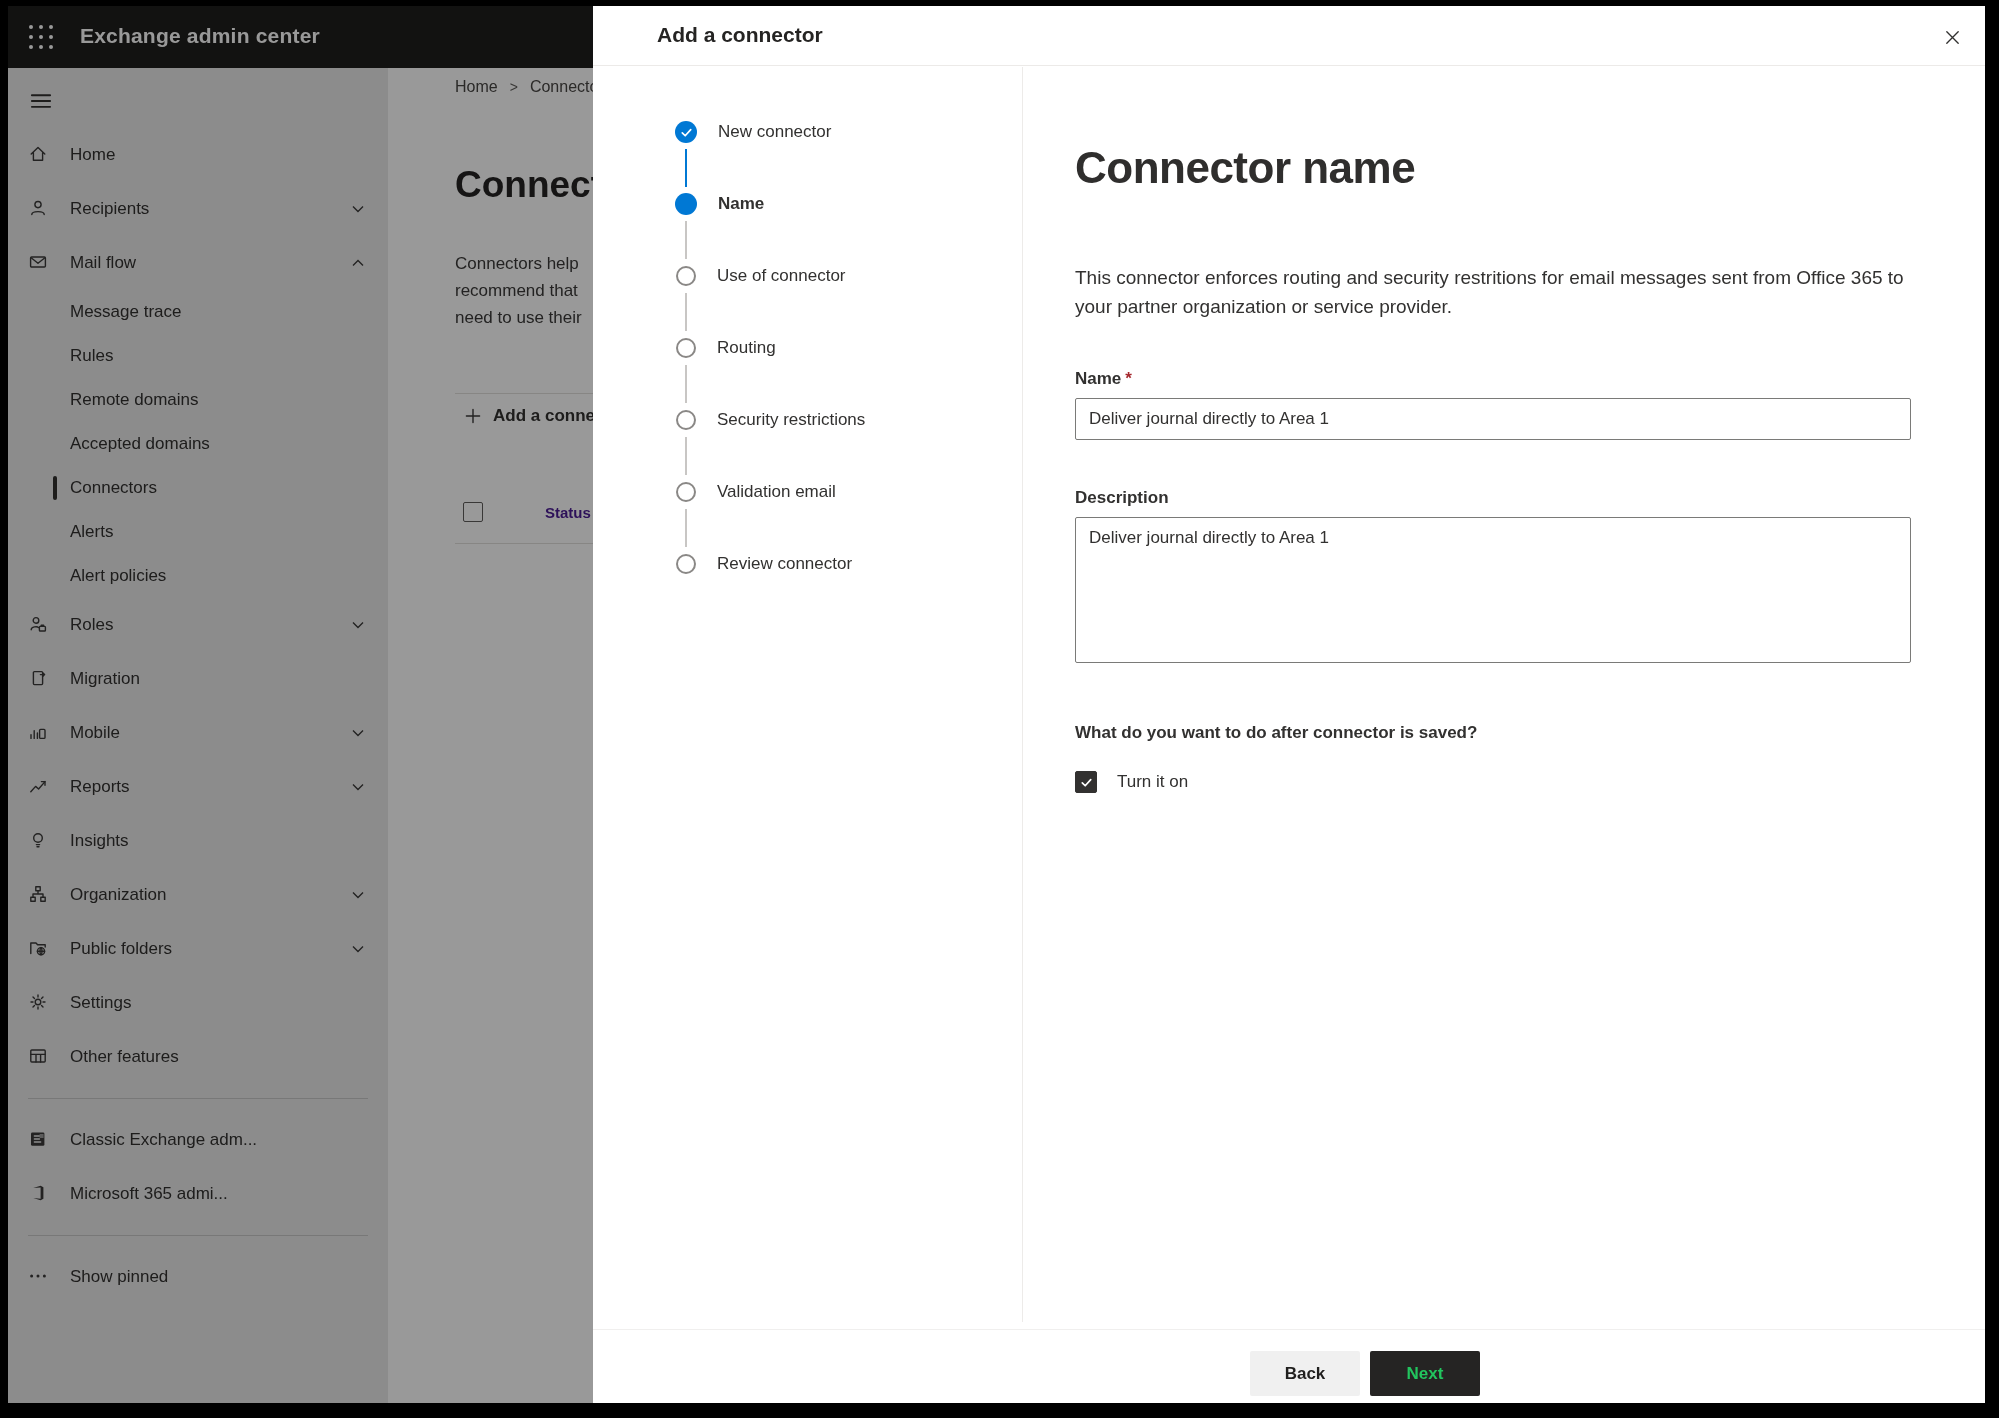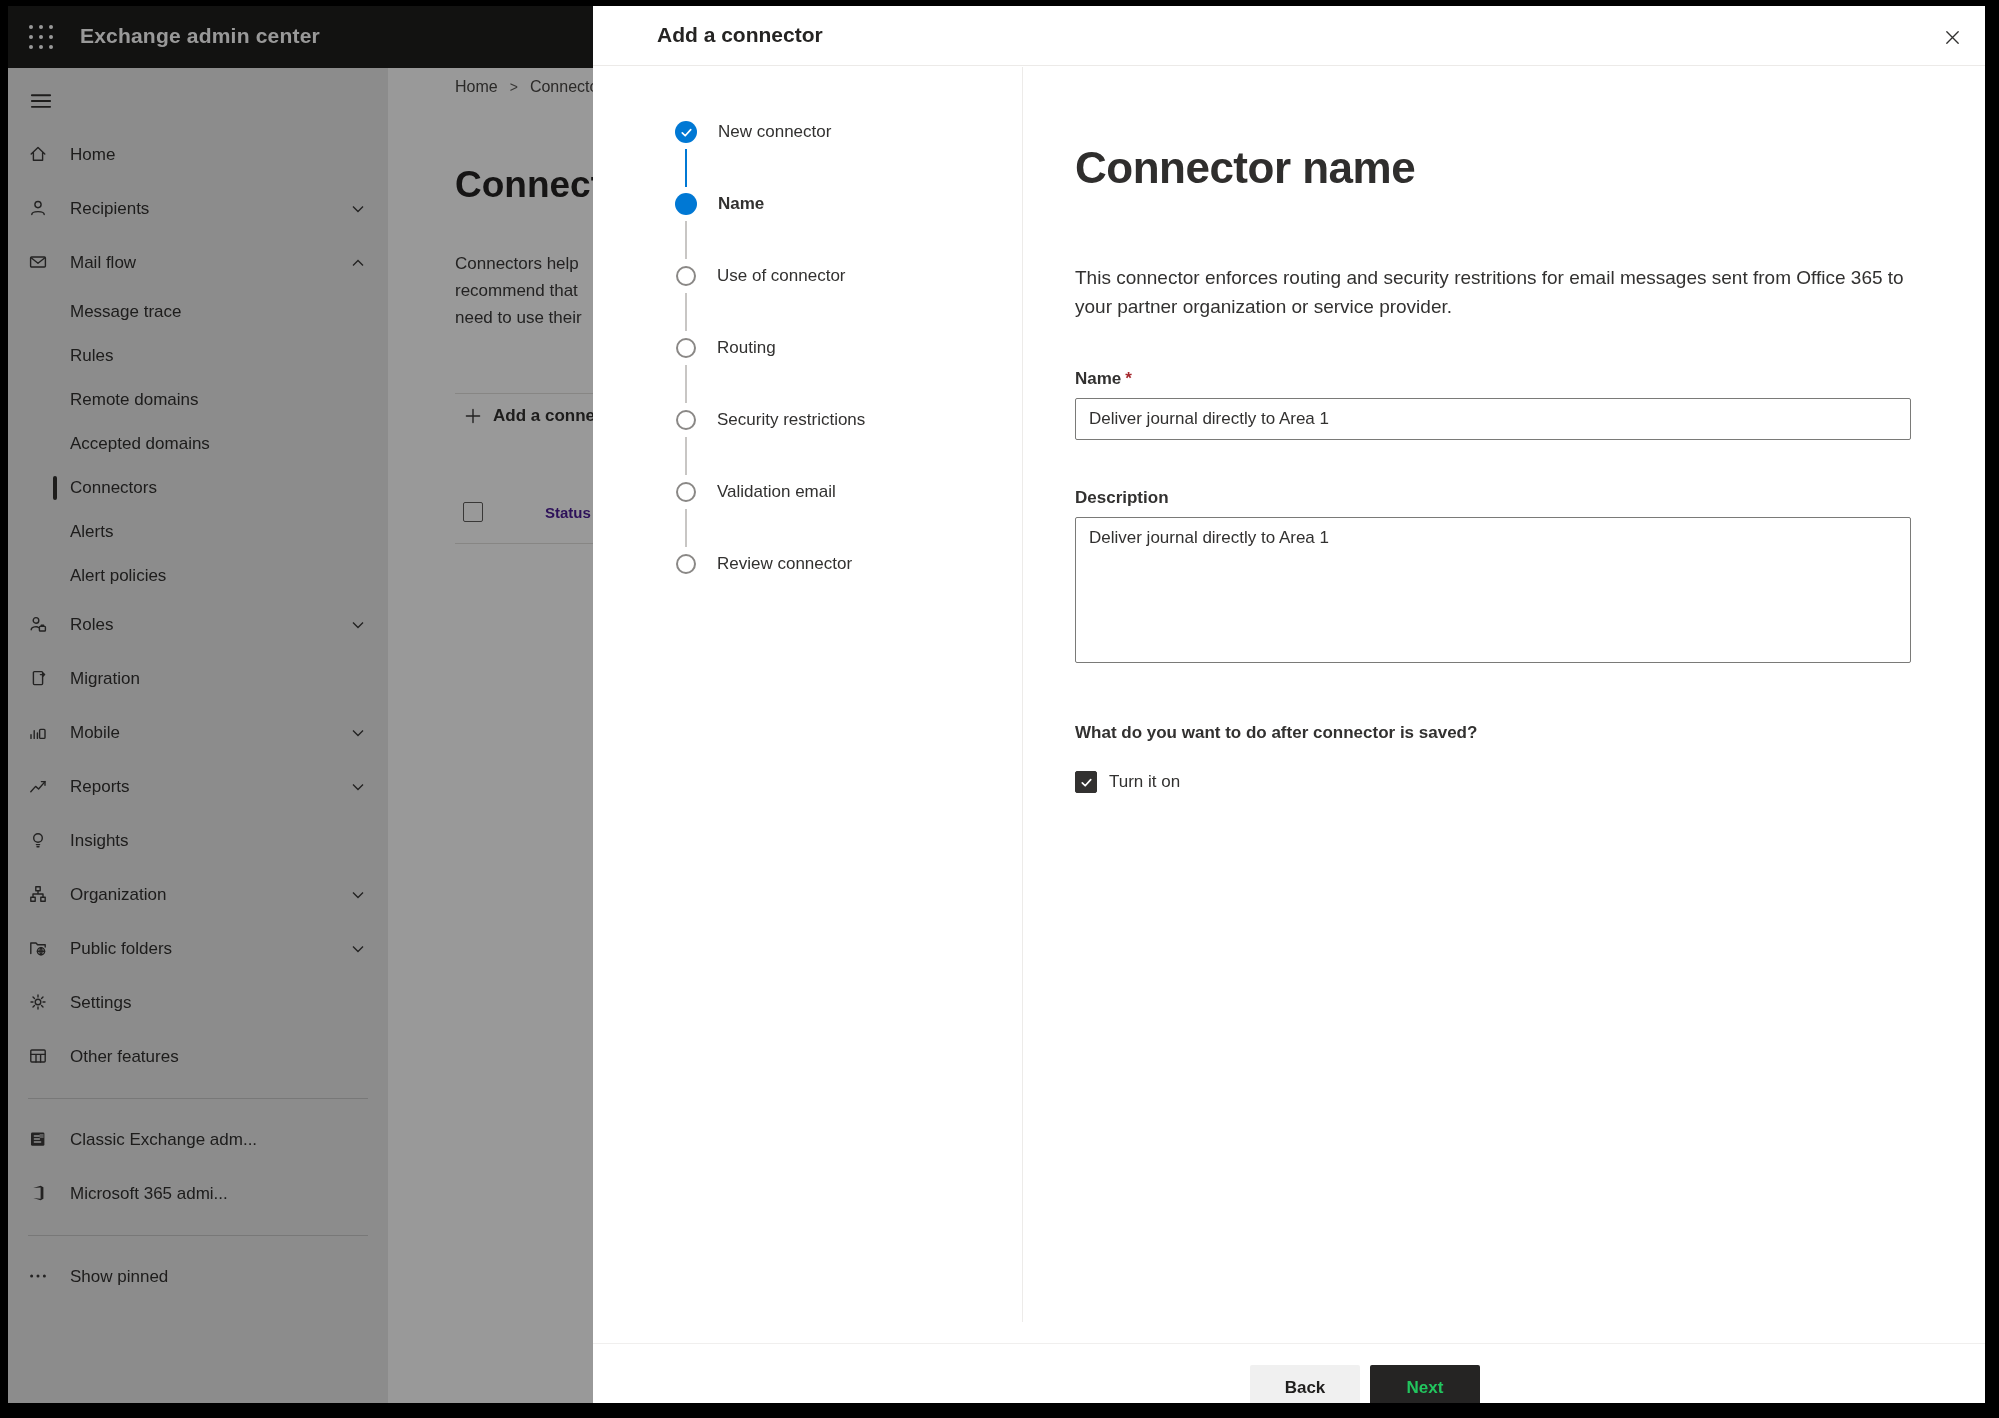--- a/index.html
+++ b/index.html
@@ -70,27 +70,27 @@
   #content-col { flex:1; padding-left:52px; }
   #pane-heading { margin-top:76px; font-size:44px; font-weight:700; color:#2f2e2d; letter-spacing:-.5px; }
   #pane-desc { margin-top:70px; width:836px; font-size:19px; line-height:29px; color:#323130; }
   .field-label { margin-top:48px; font-size:17px; font-weight:700; color:#323130; }
   .req { color:#a4262c; margin-left:4px; font-weight:700; }
   #name-input { display:block; margin-top:9px; width:836px; height:42px; border:1px solid #7a7a78; border-radius:2px;
                 padding:0 13px; font-size:17px; color:#323130; font-family:inherit; background:#fff; }
   #desc-input { display:block; margin-top:9px; width:836px; height:146px; border:1px solid #7a7a78; border-radius:2px;
                 padding:10px 13px; font-size:17px; color:#323130; font-family:inherit; background:#fff; resize:none; }
   #after-save-q { margin-top:60px; font-size:17px; font-weight:700; color:#323130; }
-  #turnon-row { margin-top:28px; display:flex; align-items:center; gap:12px; cursor:pointer; }
+  #turnon-row { margin-top:28px; display:flex; align-items:center; gap:20px; cursor:pointer; }
   #turnon-box { width:22px; height:22px; border-radius:2px; background:#323130; border:1px solid #323130;
                 display:flex; align-items:center; justify-content:center; }
   #turnon-lbl { font-size:17px; color:#323130; }
 
   
-  #modal-footer { position:absolute; left:0; bottom:0; width:100%; height:60px; background:#fff; border-top:1px solid #f0efee; }
+  #modal-footer { position:absolute; left:0; bottom:0; width:100%; height:74px; background:#fff; border-top:1px solid #f0efee; }
   .btn { position:absolute; top:21px; width:110px; height:45px; border:none; border-radius:2px;
          font-size:17px; font-weight:600; font-family:inherit; cursor:pointer; }
   #back-btn { left:657px; background:#f0f0f0; color:#201f1e; }
   #next-btn { left:777px; background:#252423; color:#22c55e; }
 </style>
 </head>
 <body>
 
 <div id="frame">
 

